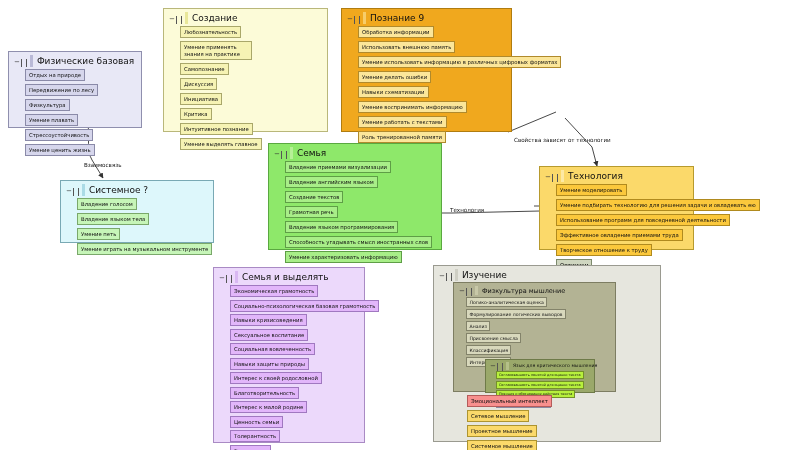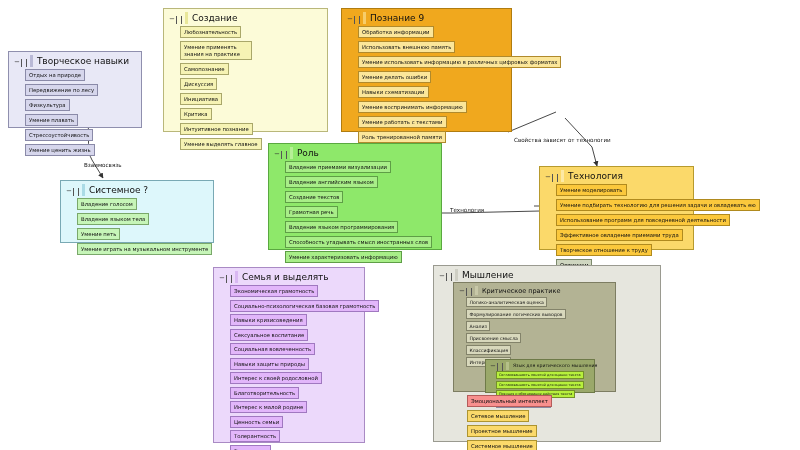--- a/index.html
+++ b/index.html
@@ -165,21 +165,21 @@
     <path d="M 534 206 L 545 206" stroke="#333" stroke-width="0.9" fill="none" marker-end="url(#tick)"></path>
   </svg>
 
   <div class="group g-phys" style="left:8px;top:51px;width:134px;height:77px;">
     <div class="group-head">
       <span class="ctrl">
           <span class="minus">−</span>
           <span class="bars"></span>
         </span>
       <span class="grip"></span>
-      <span class="title">Творческое навыки</span>
+      <span class="title">Физические базовая</span>
     </div>
     <div class="items">
       <div class="chip">Отдых на природе</div>
       <div class="chip">Передвижение по лесу</div>
       <div class="chip">Физкультура</div>
       <div class="chip">Умение плавать</div>
       <div class="chip">Стрессоустойчивость</div>
       <div class="chip">Умение ценить жизнь</div>
     </div>
   </div>
@@ -243,21 +243,21 @@
     </div>
   </div>
 
   <div class="group g-lang" style="left:268px;top:143px;width:174px;height:107px;">
     <div class="group-head">
       <span class="ctrl">
           <span class="minus">−</span>
           <span class="bars"></span>
         </span>
       <span class="grip"></span>
-      <span class="title">Роль</span>
+      <span class="title">Семья</span>
     </div>
     <div class="items">
       <div class="chip">Владение приемами визуализации</div>
       <div class="chip">Владение английским языком</div>
       <div class="chip">Создание текстов</div>
       <div class="chip">Грамотная речь</div>
       <div class="chip">Владение языком программирования</div>
       <div class="chip">Способность угадывать смысл иностранных слов</div>
       <div class="chip">Умение характеризовать информацию</div>
     </div>
@@ -308,31 +308,31 @@
     </div>
   </div>
 
   <div class="group g-think" style="left:433px;top:265px;width:228px;height:177px;">
     <div class="group-head">
       <span class="ctrl">
           <span class="minus">−</span>
           <span class="bars"></span>
         </span>
       <span class="grip"></span>
-      <span class="title">Мышление</span>
+      <span class="title">Изучение</span>
     </div>
 
     <div class="sub-crit" style="left:19px;top:16px;width:163px;height:110px;">
       <div class="group-head">
         <span class="ctrl">
             <span class="minus">−</span>
             <span class="bars"></span>
           </span>
         <span class="grip"></span>
-        <span class="title">Критическое практике</span>
+        <span class="title">Физкультура мышление</span>
       </div>
       <div class="items">
         <div class="chip">Логико-аналитическая оценка</div>
         <div class="chip">Формулирование логических выводов</div>
         <div class="chip">Анализ</div>
         <div class="chip">Присвоение смысла</div>
         <div class="chip">Классификация</div>
         <div class="chip">Интерпретация</div>
       </div>
 

